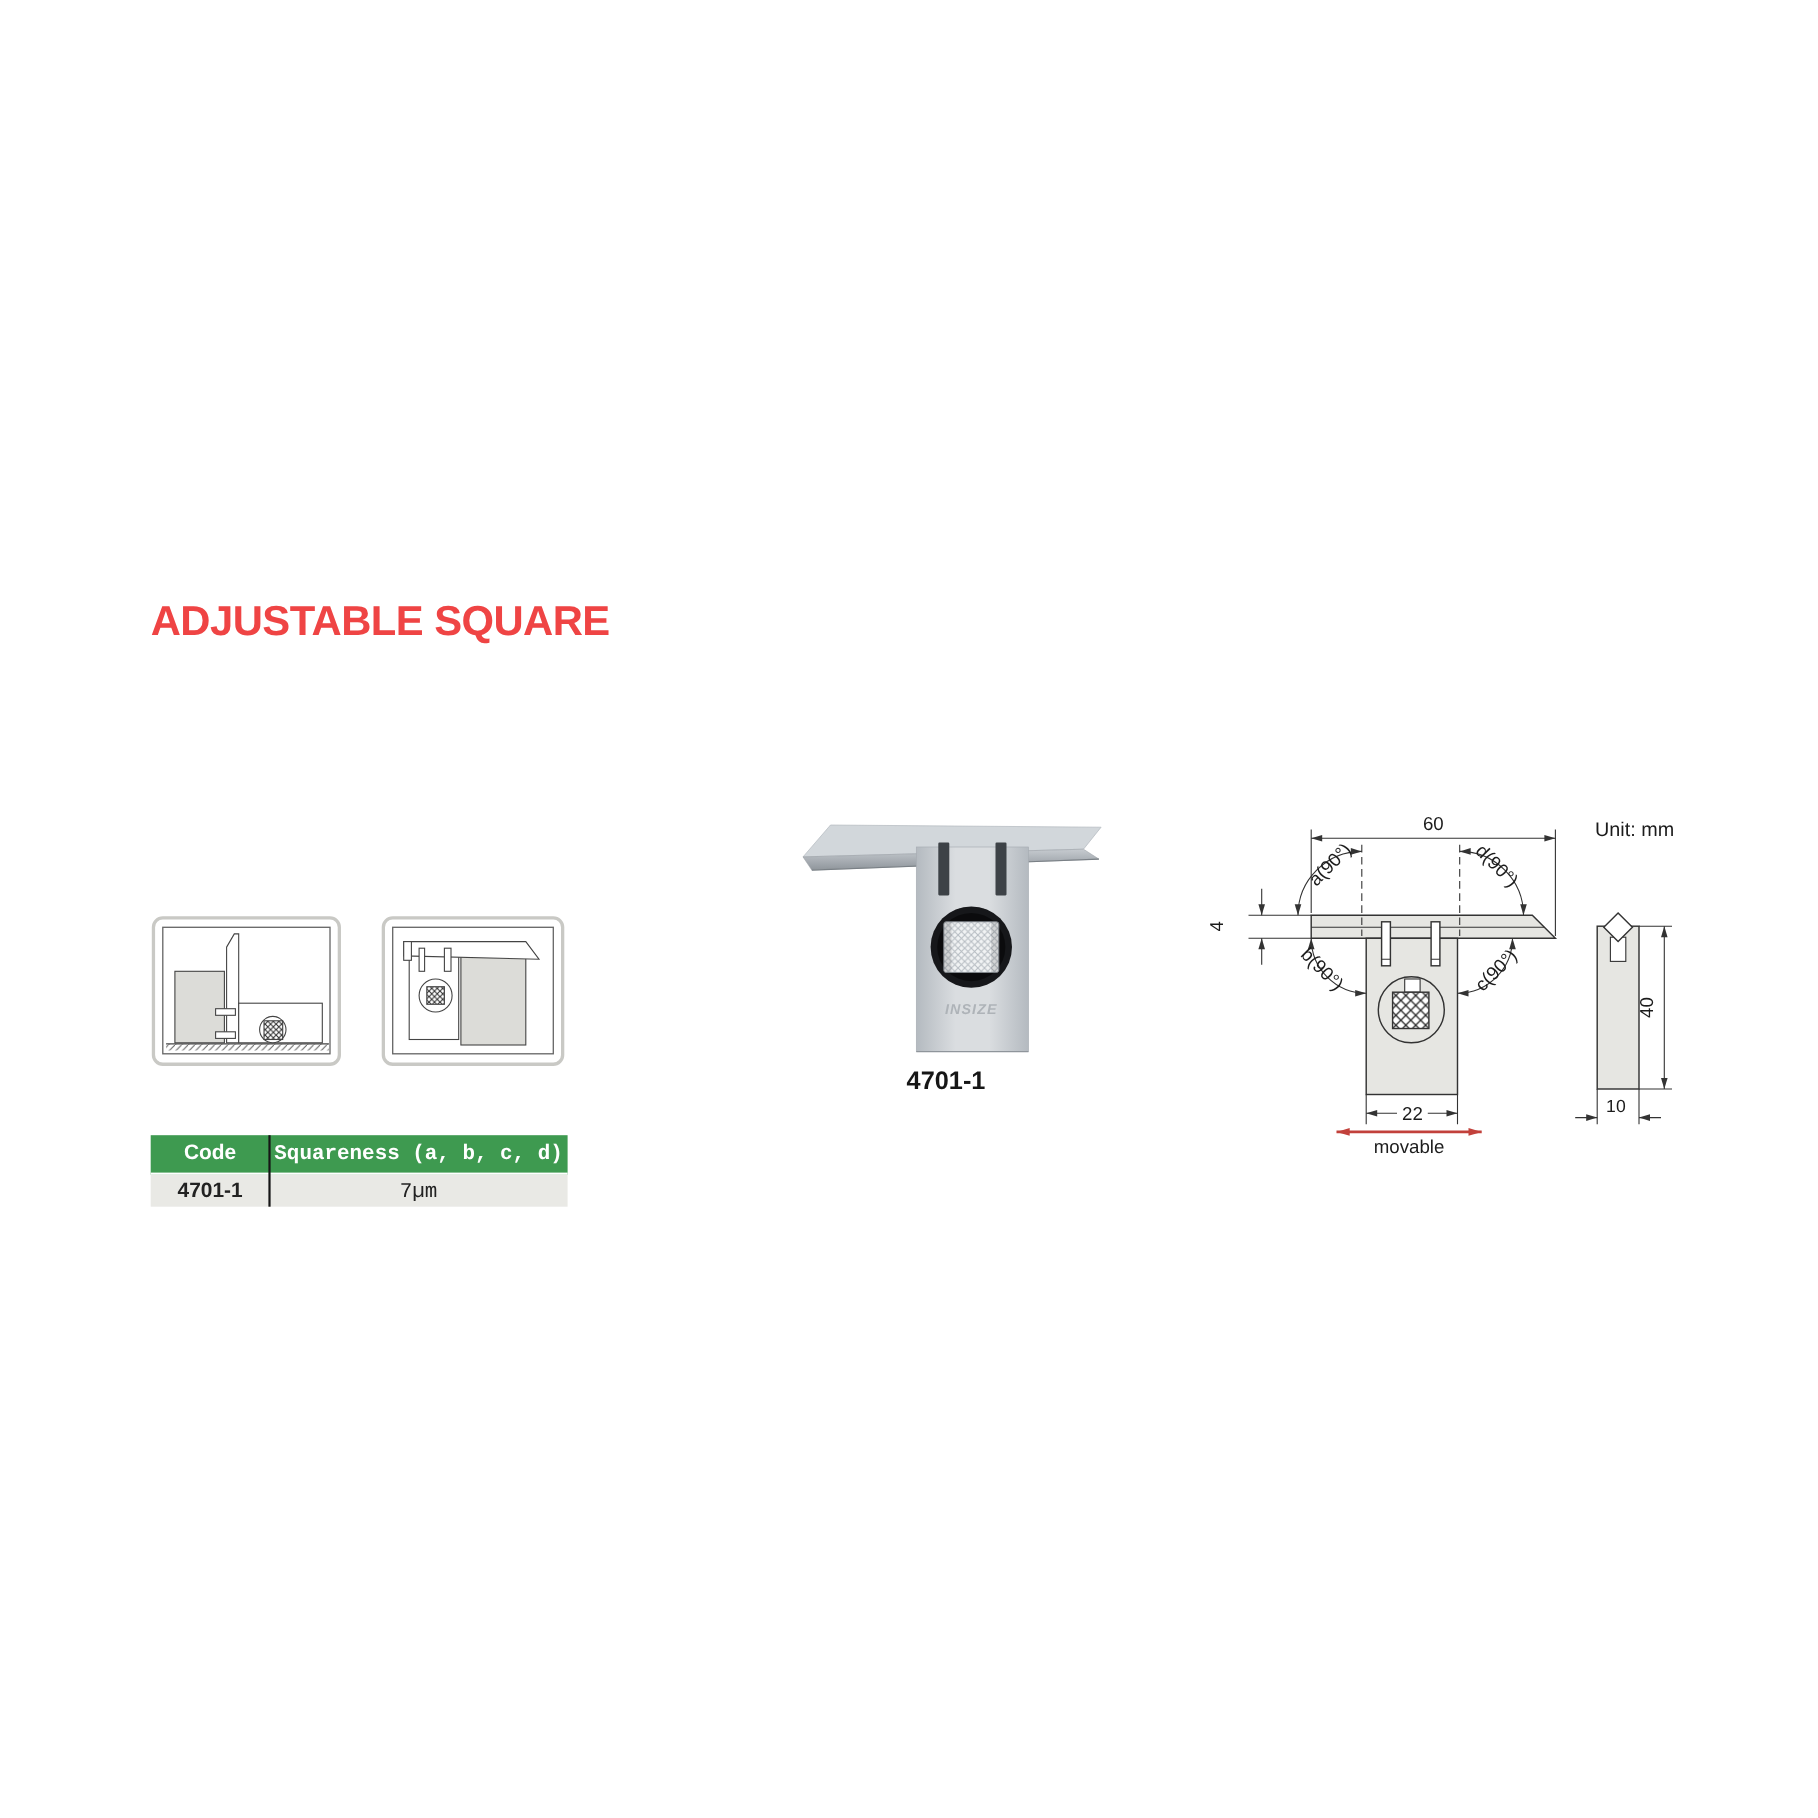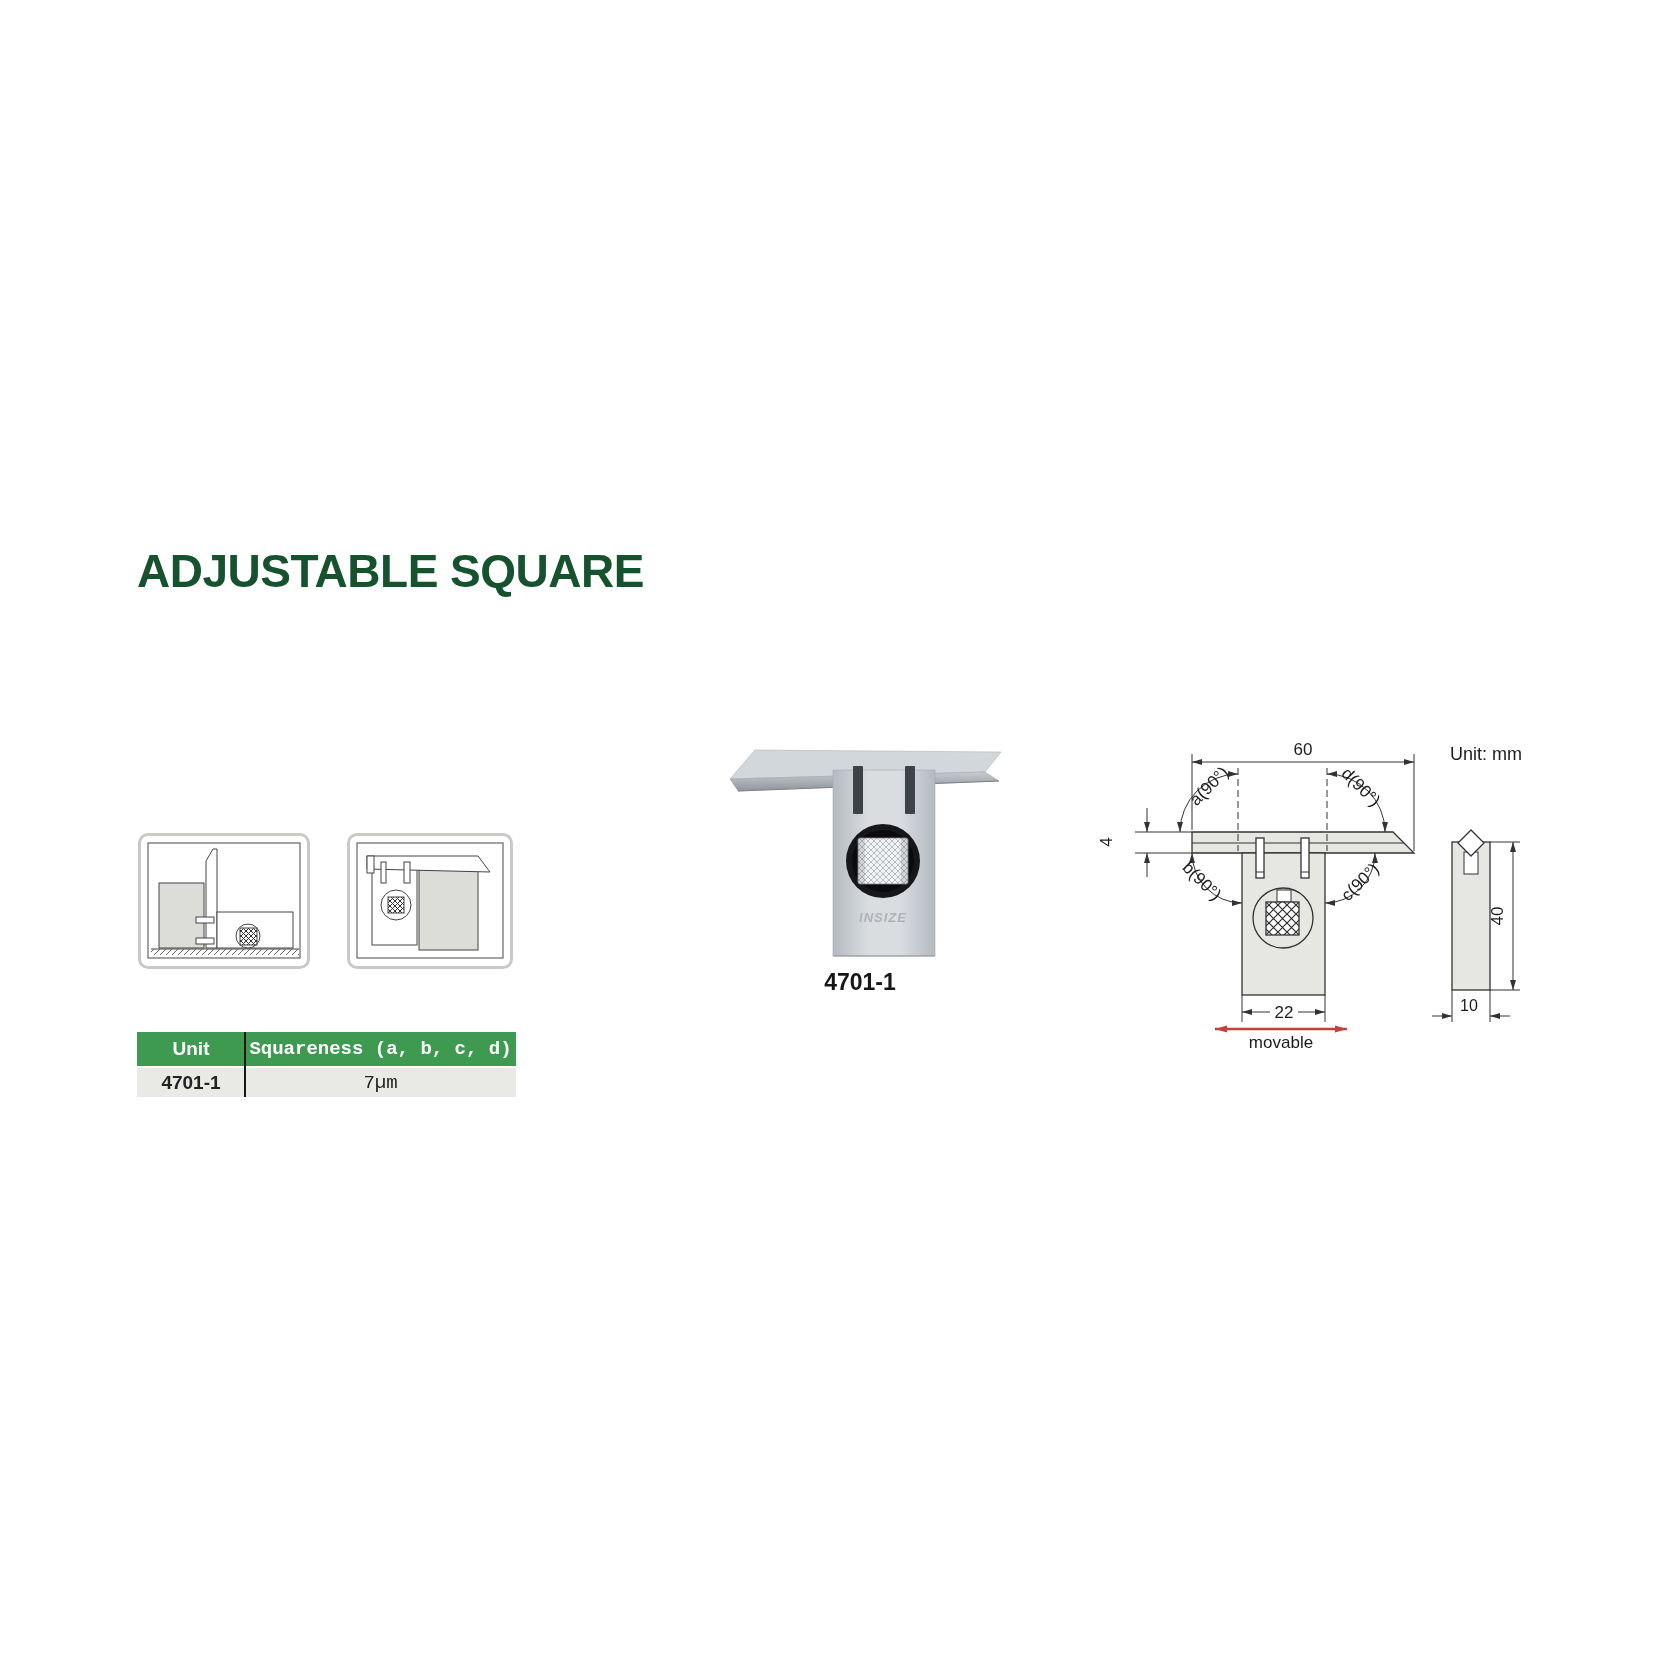--- a/index.html
+++ b/index.html
@@ -1,19 +1,19 @@
 <!DOCTYPE html>
 <html><head>
 <meta charset="utf-8">
 <style>
   html,body{margin:0;padding:0;background:#fff;}
   #page{position:relative;width:1653px;height:1653px;background:#ffffff;overflow:hidden;
         font-family:"Liberation Sans","DejaVu Sans",sans-serif;color:#1c1c1c;}
-  .title{position:absolute;left:137px;top:544px;font-size:46px;font-weight:bold;
-         letter-spacing:-0.5px;color:#14532d;white-space:nowrap;}
+  .title{position:absolute;left:137px;top:544px;font-size:38px;font-weight:bold;
+         letter-spacing:-0.5px;color:#ef4444;white-space:nowrap;}
   .features{position:absolute;left:137px;top:683px;width:364px;font-size:20px;line-height:25px;color:#222;}
   .feature{display:flex;}
   .feature .bullet{flex:0 0 auto;width:8px;height:8px;background:#1f1f1f;margin:8px 12px 0 0;}
   .illus{position:absolute;background:#fff;border:3px solid #c9c9c5;border-radius:10px;box-sizing:border-box;}
   #illus1{left:138px;top:833px;width:172px;height:136px;}
   #illus2{left:347px;top:833px;width:166px;height:136px;}
   .illus svg{display:block;}
   .spec-table{position:absolute;left:137px;top:1032px;width:379px;font-size:19px;}
   .spec-header{display:flex;background:#3e9a50;color:#ffffff;font-weight:bold;height:34px;border-bottom:2px solid #ffffff;}
   .spec-row{display:flex;background:#e9e9e5;height:29px;color:#222;}
@@ -73,21 +73,21 @@
       <rect x="17" y="20" width="7" height="17" fill="#ffffff" stroke="#444"></rect>
       <rect x="31" y="26" width="5" height="21" fill="#ffffff" stroke="#444"></rect>
       <rect x="54" y="26" width="6" height="21" fill="#ffffff" stroke="#444"></rect>
       <circle cx="46" cy="69" r="15" fill="#ffffff" stroke="#444"></circle>
       <rect x="38" y="61" width="16" height="16" fill="url(#xhs2)" stroke="#444"></rect>
     </svg>
   </div>
 
   <div class="spec-table" style="position:absolute;">
     <div class="spec-header">
-      <div class="cell col-code">Unit</div>
+      <div class="cell col-code">Code</div>
       <div class="cell col-sq">Squareness (a, b, c, d)</div>
     </div>
     <div class="spec-row">
       <div class="cell col-code code-val">4701-1</div>
       <div class="cell col-sq">7µm</div>
     </div>
     <div class="tbl-divider"></div>
   </div>
 
   <svg id="photo" viewBox="0 0 290 220">

